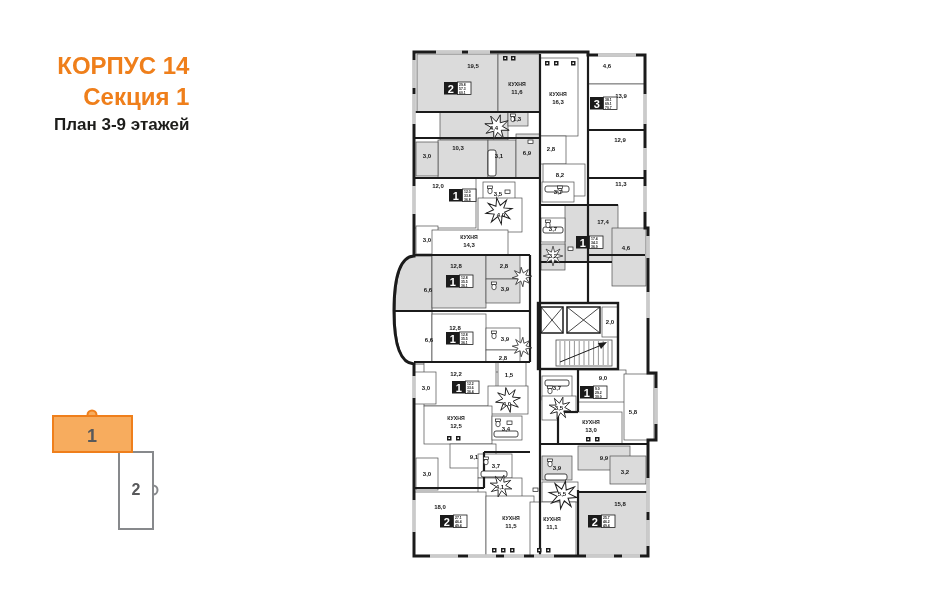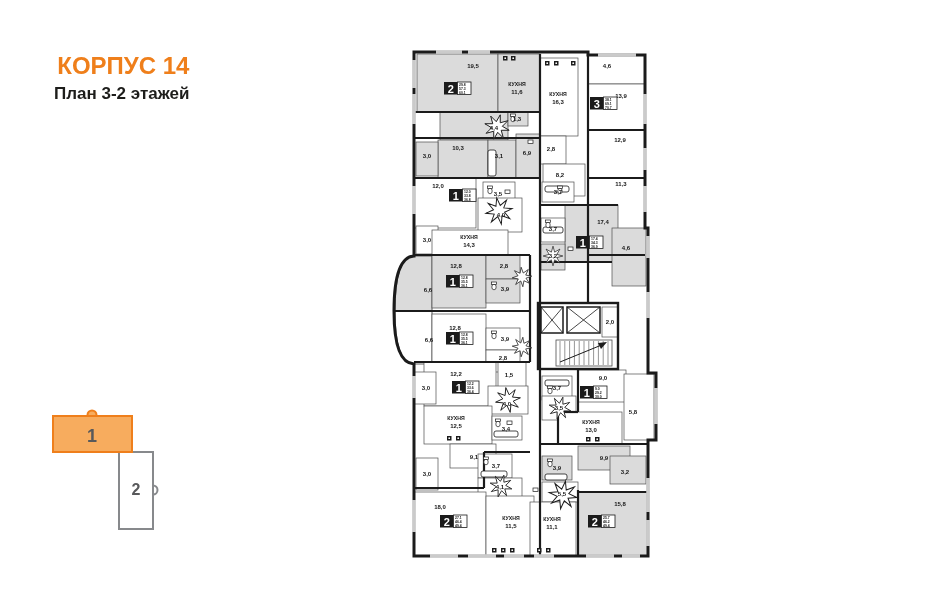--- a/index.html
+++ b/index.html
@@ -12,21 +12,22 @@
   .plan{position:absolute;left:0;top:0;}
   svg text{font-family:"Liberation Sans",sans-serif;}
 </style>
 </head>
 <body>
 
 <div class="canvas">
 
   <div class="title-block">
     <div class="ttl-orange">КОРПУС 14</div>
-    <div class="ttl-black">План 3-2 этажей</div>
+    <div class="ttl-orange">Секция 1</div>
+    <div class="ttl-black">План 3-9 этажей</div>
   </div>
 
   <svg class="minimap" width="140" height="140" viewBox="40 405 140 140">
     <g>
       <circle cx="153" cy="490" r="4.5" fill="#FFFFFF" stroke="#87898C" stroke-width="2"></circle>
       <rect x="119" y="452" width="34" height="77" fill="#FFFFFF" stroke="#87898C" stroke-width="2"></rect>
       <text x="136" y="495" text-anchor="middle" font-size="16" font-weight="700" fill="#58595B">2</text>
     </g>
     <g>
       <circle cx="92" cy="415" r="4.5" fill="#F7AC5E" stroke="#EF7F1B" stroke-width="2"></circle>

